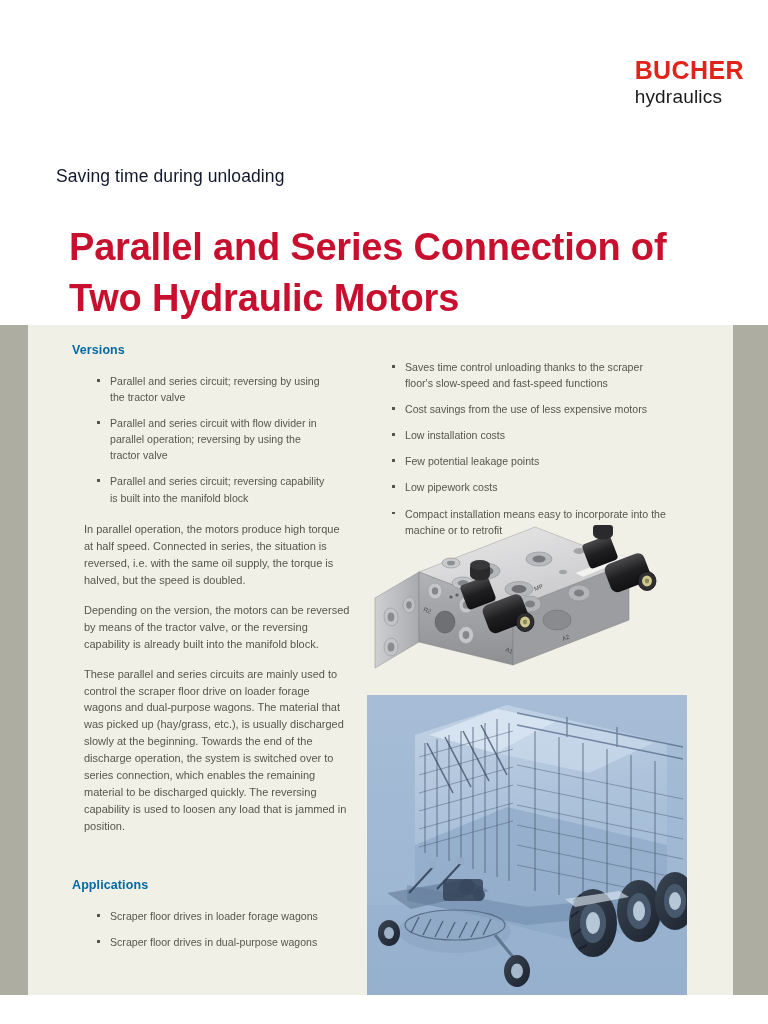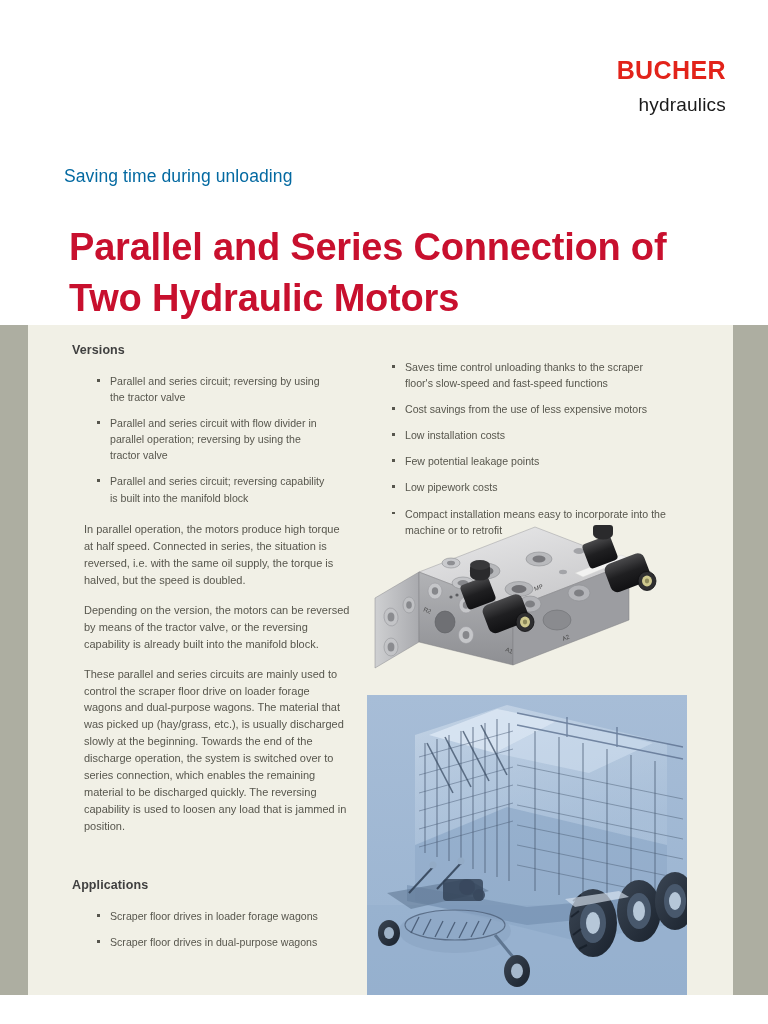--- a/index.html
+++ b/index.html
@@ -17,46 +17,45 @@
 
   
   .header {
     position: absolute;
     left: 0; top: 0;
     width: 768px; height: 325px;
     background: #ffffff;
   }
   .logo {
     position: absolute;
-    right: 42px;
+    right: 24px;
     top: 58px;
-    text-align: right;
     line-height: 1;
   }
   .logo-top {
     font-size: 25px;
     font-weight: bold;
     letter-spacing: 0.4px;
     color: #e2231a;
     font-family: "Liberation Sans", sans-serif;
   }
   .logo-bottom {
     font-size: 19px;
     color: #1a1a1a;
-    margin-top: 12px;
+    margin-top: 4px;
     letter-spacing: 0.2px;
     font-family: "Liberation Sans", sans-serif;
   }
 
   .kicker {
     position: absolute;
-    left: 64px;
+    left: 56px;
     top: 166px;
     font-size: 17.5px;
-    color: #0369a1;
+    color: #0f172a;
     letter-spacing: 0.1px;
     text-align: center;
   }
   .title {
     position: absolute;
     left: 69px;
     top: 197px;
     width: 640px;
     font-size: 38px;
     font-weight: bold;
@@ -87,21 +86,21 @@
     position: absolute;
     left: 28px; top: 0;
     width: 705px; height: 670px;
     background: #f1f0e6;
   }
 
   h2.sec {
     margin: 0 0 9px 0;
     font-size: 12.5px;
     font-weight: bold;
-    color: #404040;
+    color: #0369a1;
     letter-spacing: 0.1px;
   }
 
   ul.bul {
     margin: 16px;
     padding: 0;
     list-style: none;
   }
   ul.bul li {
     position: relative;

